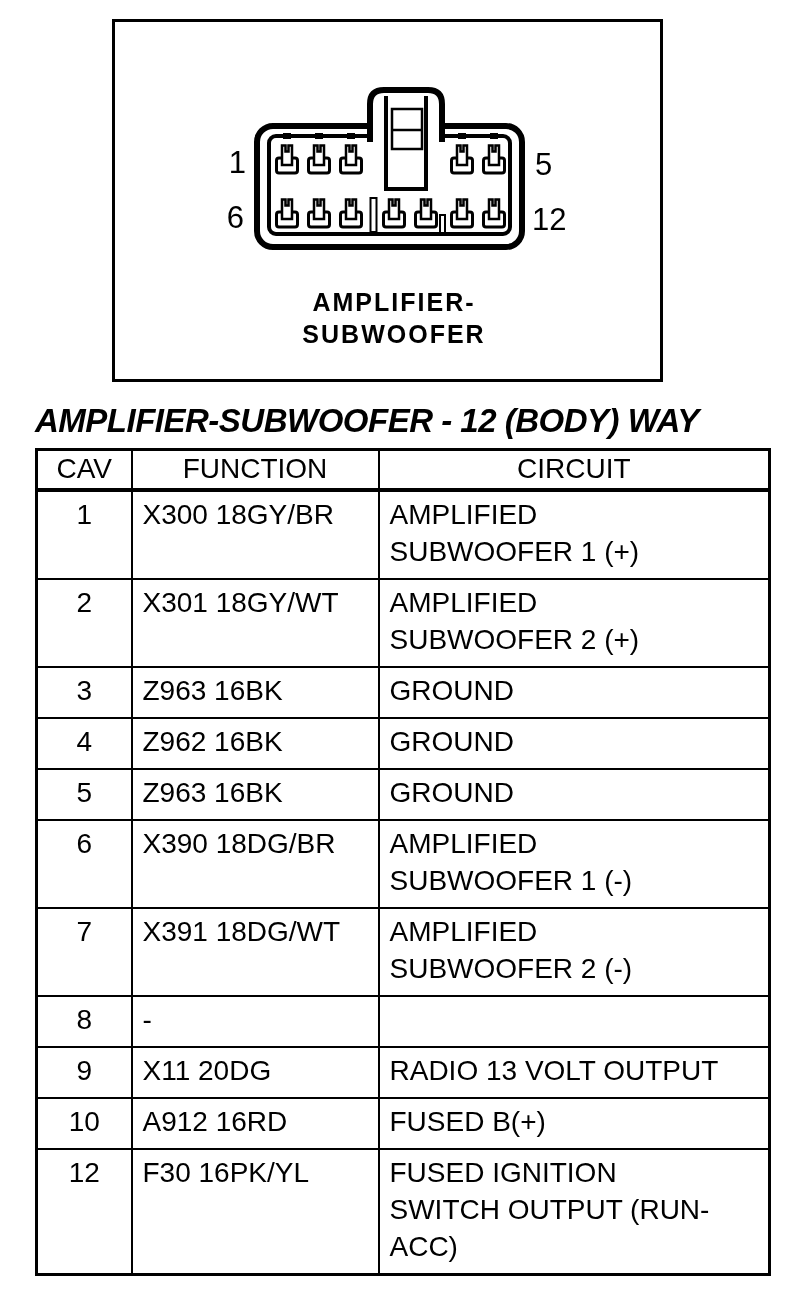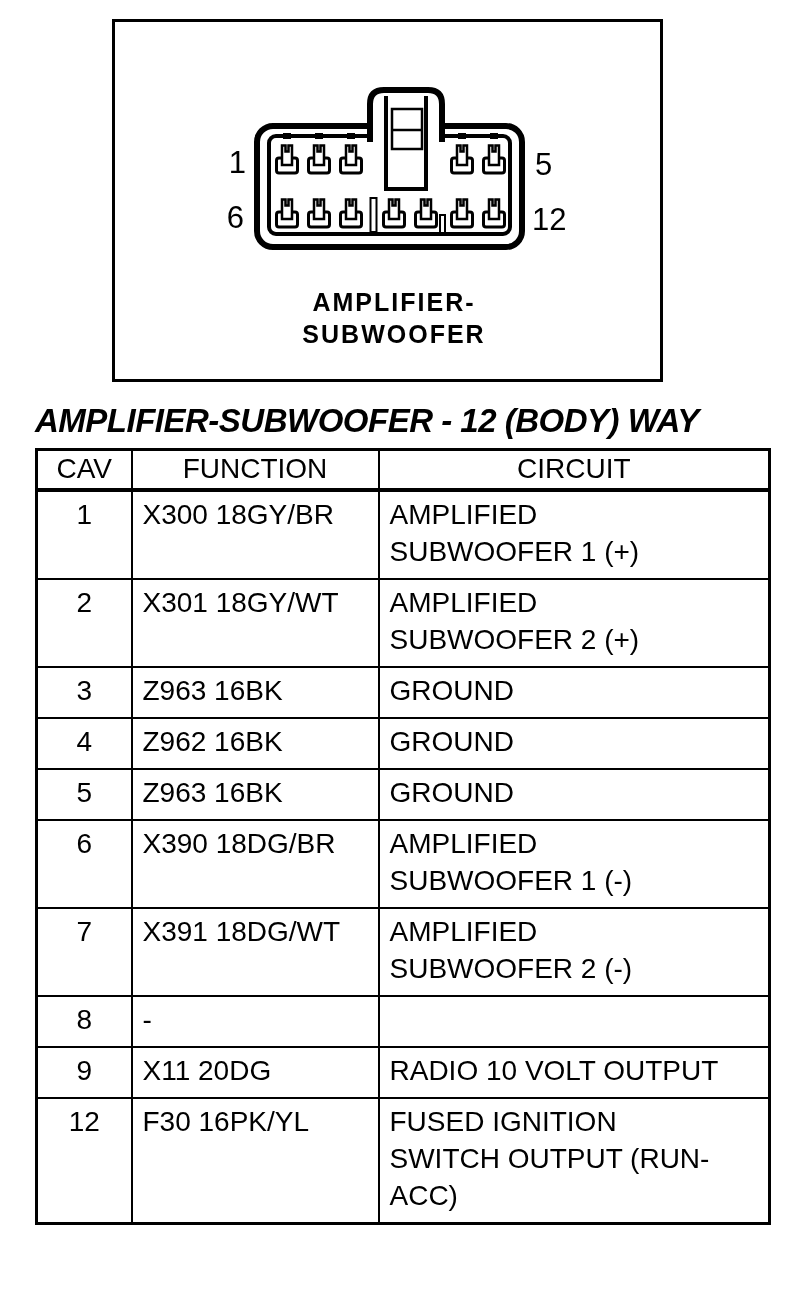--- a/index.html
+++ b/index.html
@@ -208,23 +208,28 @@
 
     <tr>
       <td class="cav-cell">8</td>
       <td class="circuit-cell">-</td>
       <td class="function-cell"></td>
     </tr>
 
     <tr>
       <td class="cav-cell">9</td>
       <td class="circuit-cell">X11 20DG</td>
-      <td class="function-cell">RADIO 10 VOLT OUTPUT</td>
-    </tr>
-
+      <td class="function-cell">RADIO 13 VOLT OUTPUT</td>
+    </tr>
+
+    <tr>
+      <td class="cav-cell">10</td>
+      <td class="circuit-cell">A912 16RD</td>
+      <td class="function-cell">FUSED B(+)</td>
+    </tr>
 
 
     <tr>
       <td class="cav-cell">12</td>
       <td class="circuit-cell">F30 16PK/YL</td>
       <td class="function-cell">FUSED IGNITION
 SWITCH OUTPUT (RUN-
 ACC)</td>
     </tr>
   </tbody>

